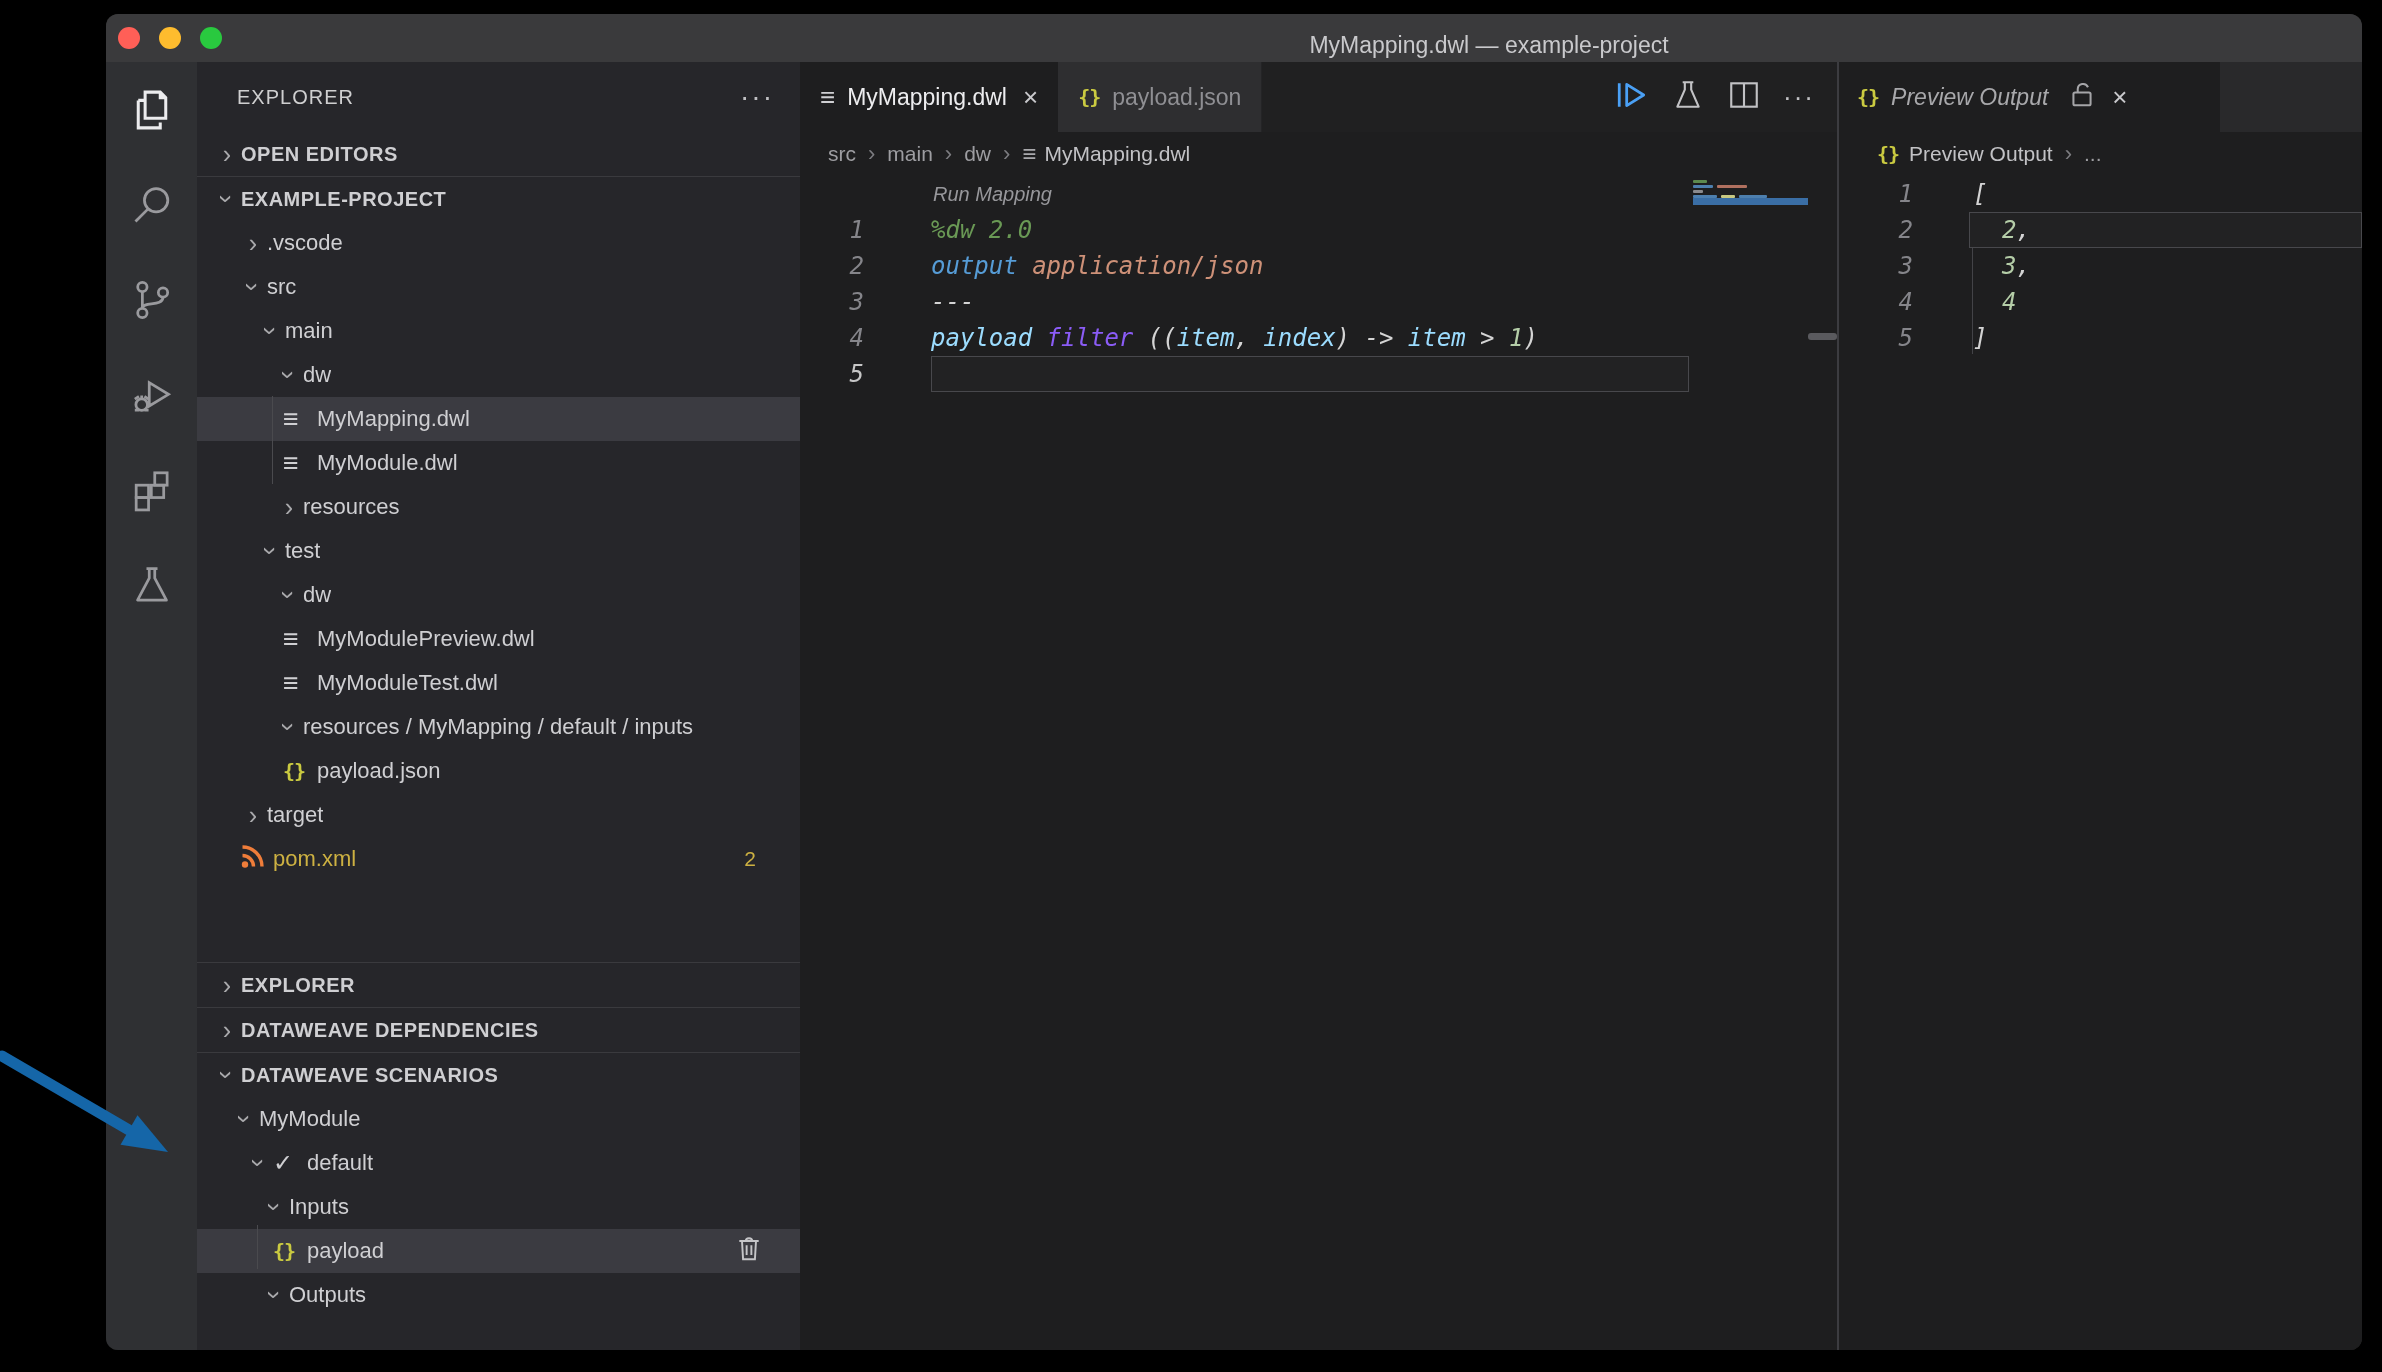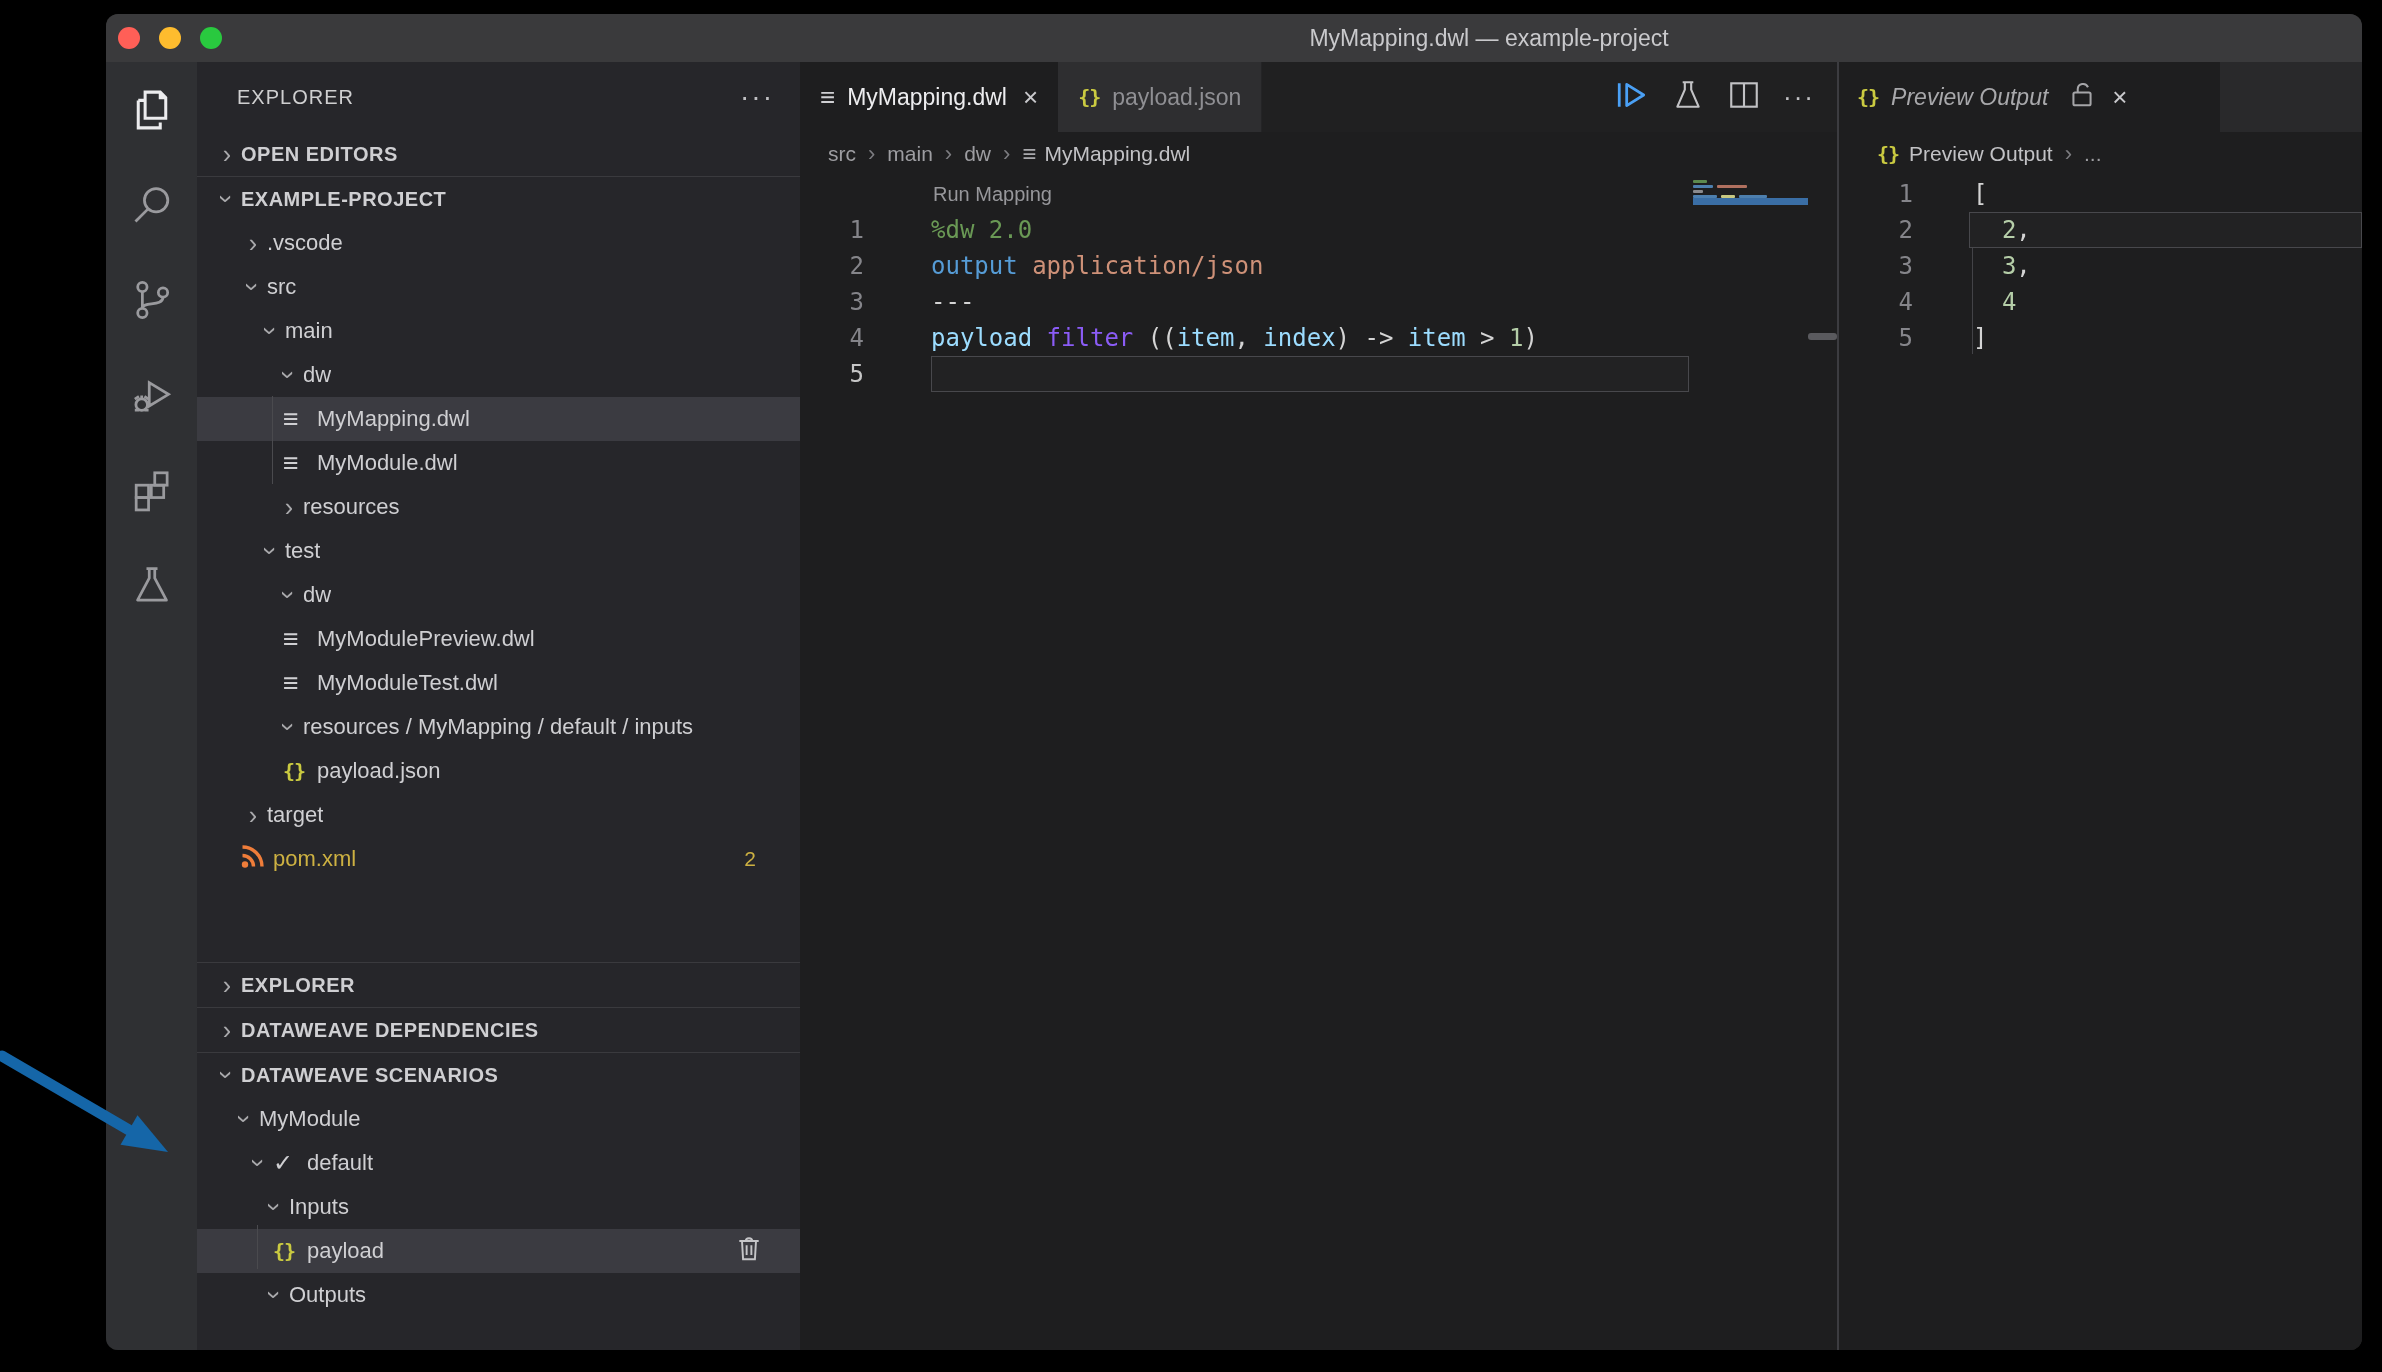--- a/index.html
+++ b/index.html
@@ -4,21 +4,21 @@
 <style>
   html,body{margin:0;padding:0;background:#000;}
   .stage{position:relative;width:2382px;height:1372px;background:#000;overflow:hidden;
          font-family:"Liberation Sans",sans-serif;-webkit-font-smoothing:antialiased;}
   .window{position:absolute;left:106px;top:14px;width:2256px;height:1336px;background:#1e1e1f;
           border-radius:12px;overflow:hidden;}
   
   .titlebar{position:relative;height:48px;background:#3a3a3c;}
   .lights{position:absolute;left:12px;top:13px;display:flex;gap:19px;}
   .light{width:22px;height:22px;border-radius:50%;}
-  .wtitle{position:absolute;left:1383px;top:0;transform:translateX(-50%);line-height:48px;
+  .wtitle{position:absolute;left:1383px;top:7px;transform:translateX(-50%);line-height:48px;
           font-size:23px;color:#c9c9cc;white-space:nowrap;}
   
   .wbody{display:flex;height:1288px;justify-content:flex-end;}
   .activity{width:91px;background:#2f3033;flex:none;display:flex;flex-direction:column;align-items:center;}
   .ai{height:95px;display:flex;align-items:center;justify-content:center;width:100%;}
   .ai svg{stroke:#9a9a9e;fill:none;stroke-width:2;}
   .ai.active svg{stroke:#ececee;}
   
   .sidebar{width:603px;background:#26262a;flex:none;position:relative;color:#cfcfd2;overflow:hidden;}
   .sb-header{height:70px;display:flex;align-items:center;padding:0 26px 0 40px;font-size:20px;
@@ -49,21 +49,21 @@
   .tab .tico{font-size:26px;color:#cfcfd2;}
   .tab.active{background:#1e1e1f;color:#ededef;}
   .tab.inact{background:#2e2e30;color:#8f8f93;border-right:1px solid #242426;}
   .tclose{font-size:26px;color:#c9c9cc;margin-left:4px;}
   .tabspacer{flex:1;}
   .actions{display:flex;align-items:center;gap:22px;padding-right:22px;}
   .actions svg{stroke:#c2c2c5;fill:none;stroke-width:2;}
   .crumbs{height:44px;display:flex;align-items:center;padding-left:28px;font-size:21px;color:#9d9da1;flex:none;}
   .crumbs .csep{color:#7c7c80;margin:0 12px;font-size:22px;}
   .crumbs .cico{font-size:24px;color:#a9a9ac;margin-right:8px;}
-  .content{position:relative;flex:1;background:#1e1e1f;overflow:hidden;}
+  .content{position:relative;flex:1;background:#1e1e1f;overflow:hidden;font-style:italic;}
   .lens{height:36px;line-height:36px;font-size:20px;color:#97979b;}
   .cline{height:36px;display:flex;font-family:"DejaVu Sans Mono",monospace;font-size:24px;line-height:36px;}
   .g{width:64px;text-align:right;color:#85858a;flex:none;}
   .g.act{color:#c6c6c6;}
   .t{margin-left:67px;white-space:pre;}
   .c-green{color:#6a9955}.c-kw{color:#569cd6}.c-str{color:#ce9178}.c-var{color:#9cdcfe}
   .c-fn{color:#8b5cf6}.c-num{color:#b5cea8}.c-fg{color:#d4d4d4}
   .curline{position:absolute;border:1px solid #48484c;background:rgba(255,255,255,0.02);}
   .vdiv{width:2px;background:#3c3c40;flex:none;}
   

